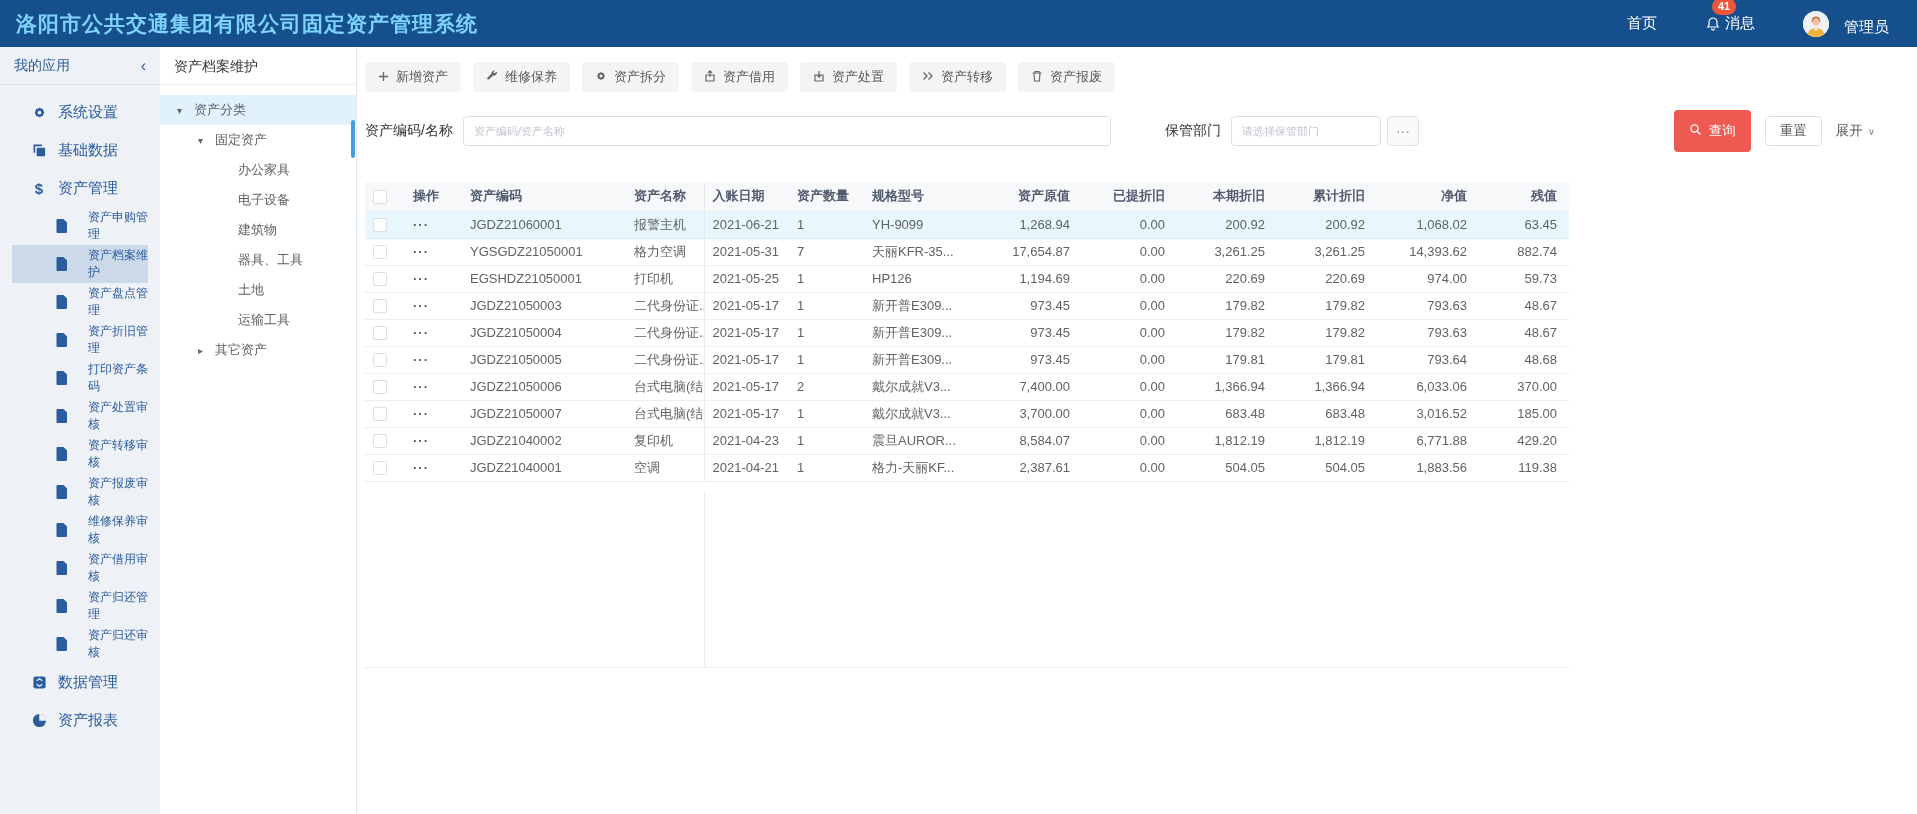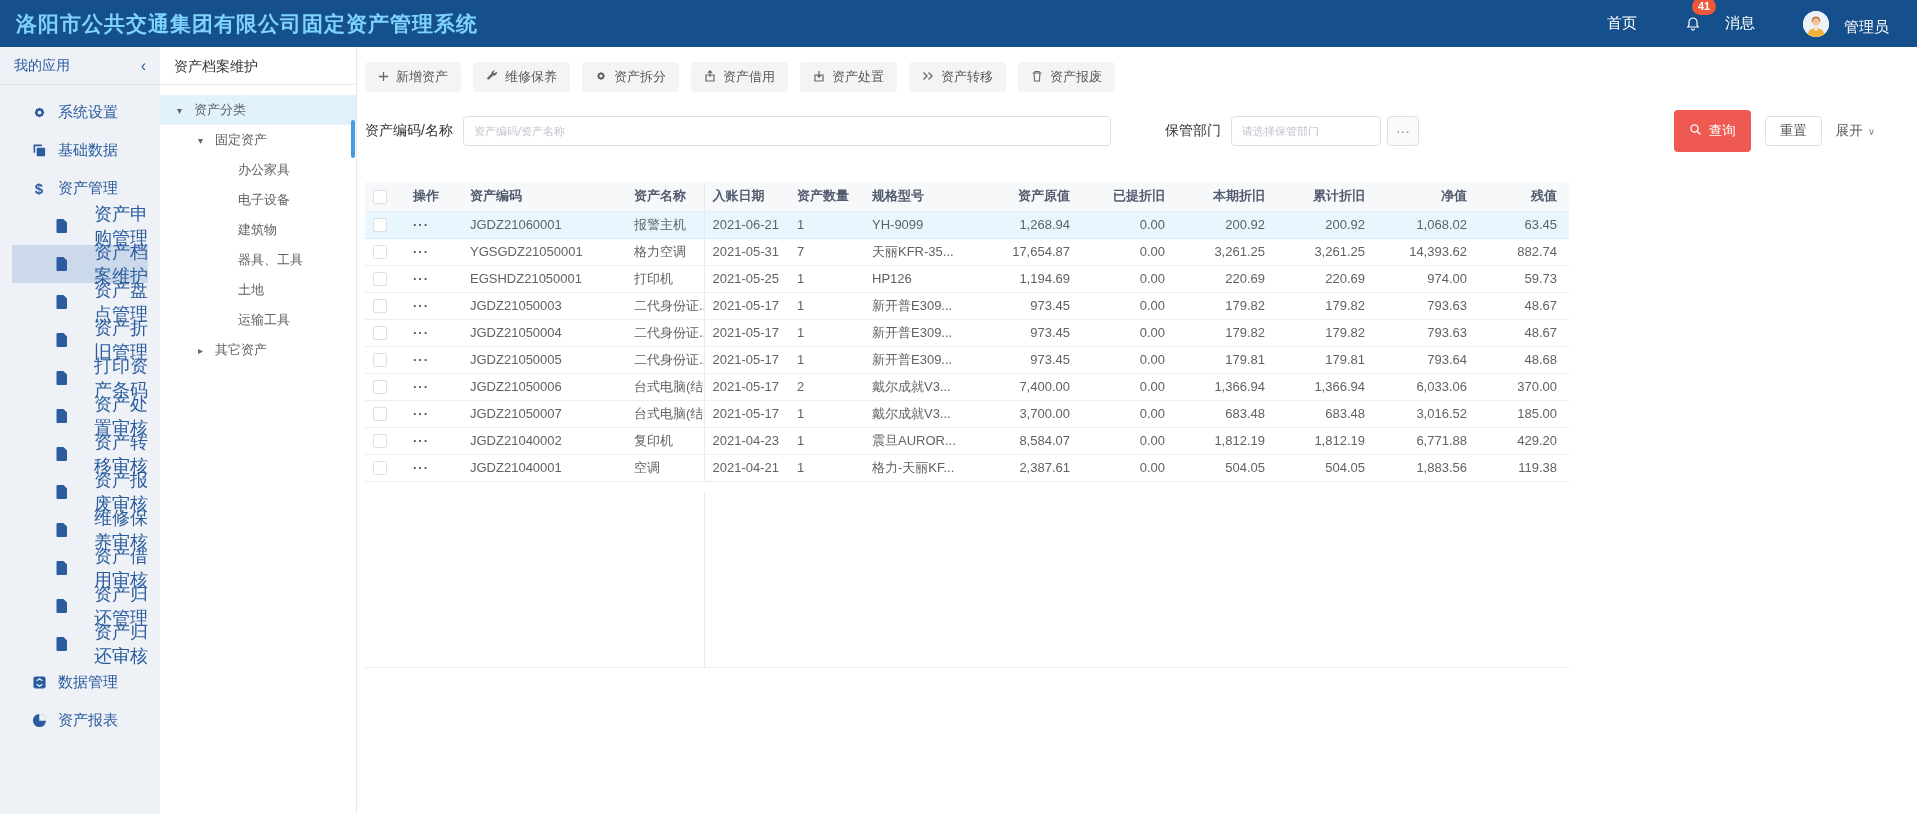--- a/index.html
+++ b/index.html
@@ -7,35 +7,35 @@
   body {
     width:1917px; height:814px; overflow:hidden; background:#fff;
     font-family:"Liberation Sans","DejaVu Sans",sans-serif;
     -webkit-font-smoothing:antialiased;
   }
   
   .topbar { height:47px; background:#15508c; display:flex; align-items:center; padding:0 28px 0 16px; }
   .app-title { font-size:21px; font-weight:bold; color:#7dd3fc; letter-spacing:1px; white-space:nowrap; }
   .top-right { margin-left:auto; display:flex; align-items:center; gap:48px; color:#fff; font-size:15px; }
   .top-link { cursor:pointer; }
-  .msg { position:relative; display:flex; align-items:center; gap:24px; cursor:pointer; }
+  .msg { position:relative; display:flex; align-items:center; gap:4px; cursor:pointer; }
   .badge { position:absolute; top:-16px; left:7px; background:#f0563a; color:#fff; font-size:11px; line-height:1; padding:3px 6px; border-radius:9px; font-weight:bold; }
   .user { display:flex; align-items:flex-end; gap:15px; cursor:pointer; }
   .avatar { width:26px; height:26px; border-radius:50%; overflow:hidden; background:#f0f3f7; flex-shrink:0; }
 
   
   .layout { display:flex; height:767px;justify-content:flex-end; }
 
   
   .sidebar { width:160px; background:#eef1f6; color:#2b5c9e; flex-shrink:0; overflow:hidden; }
   .sidebar-header { height:38px; display:flex; align-items:center; justify-content:space-between; padding:0 14px; font-size:14px; border-bottom:1px solid #dde3ec; }
   .collapse { font-size:16px; color:#2b5c9e; cursor:pointer; line-height:1; }
   .menu { list-style:none; margin:8px 12px 0; padding:0; }
   .menu-item { height:38px; display:flex; align-items:center; gap:11px; padding-left:19px; font-size:15px; cursor:pointer; }
-  .submenu-item { height:38px; display:flex; align-items:center; gap:24px; padding-left:42px; font-size:18px; cursor:pointer; }
+  .submenu-item { height:38px; display:flex; align-items:center; gap:18px; padding-left:42px; font-size:12px; cursor:pointer; }
   .submenu-item.active { background:#ccd9ea; }
   .mi-icon { width:16px; height:16px; display:inline-flex; align-items:center; justify-content:center; flex-shrink:0; }
   .dollar { font-size:15px; font-weight:bold; color:#2b5c9e; }
 
   
   .tree-panel { width:197px; background:#fff; border-right:1px solid #e4e7ed; flex-shrink:0; position:relative; }
   .tree-title { height:38px; line-height:38px; padding-left:14px; font-size:14px; color:#333; border-bottom:1px solid #ebebeb; }
   .tree { padding-top:10px; font-size:13px; color:#606266; }
   .tree-row { height:30px; display:flex; align-items:center; cursor:pointer; white-space:nowrap; }
   .tree-row.selected { background:#e1f2fc; }

